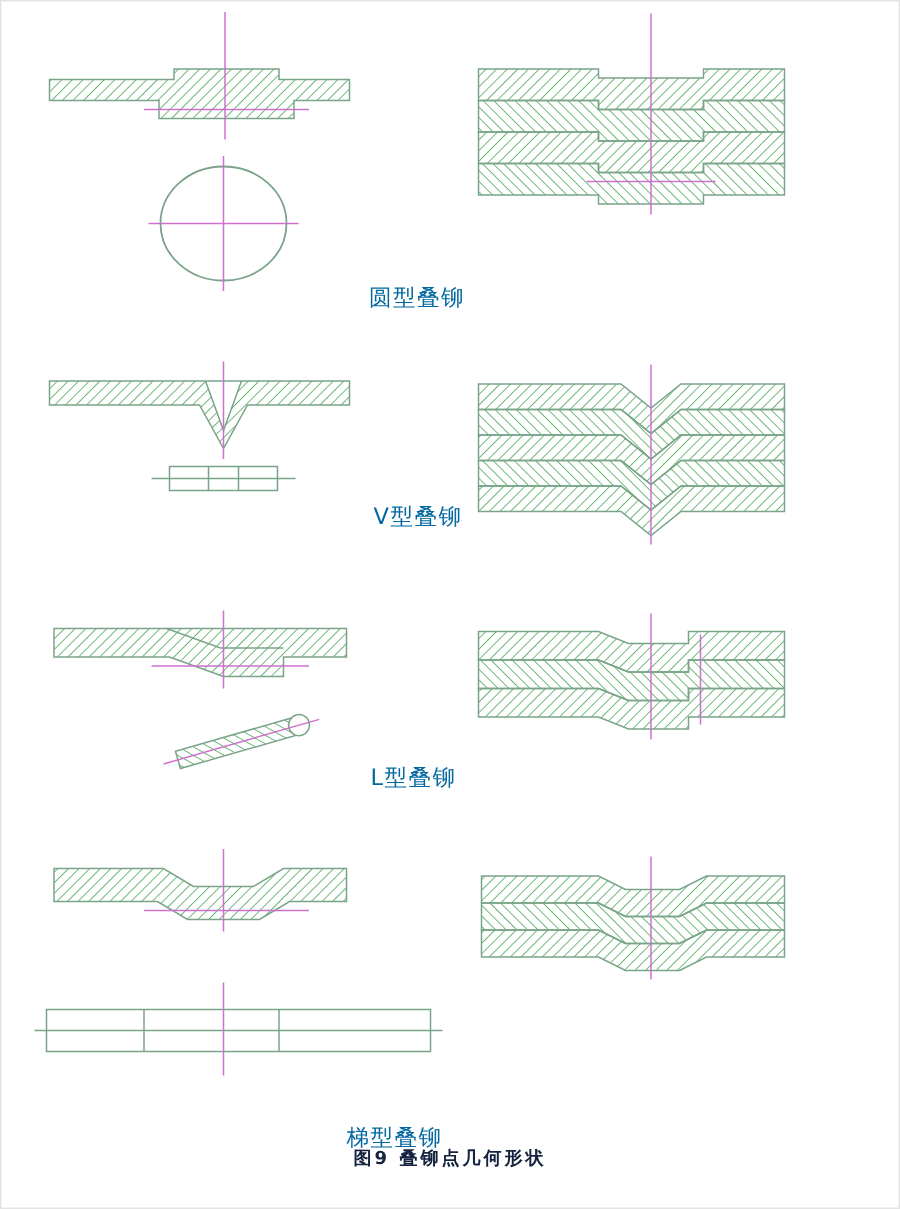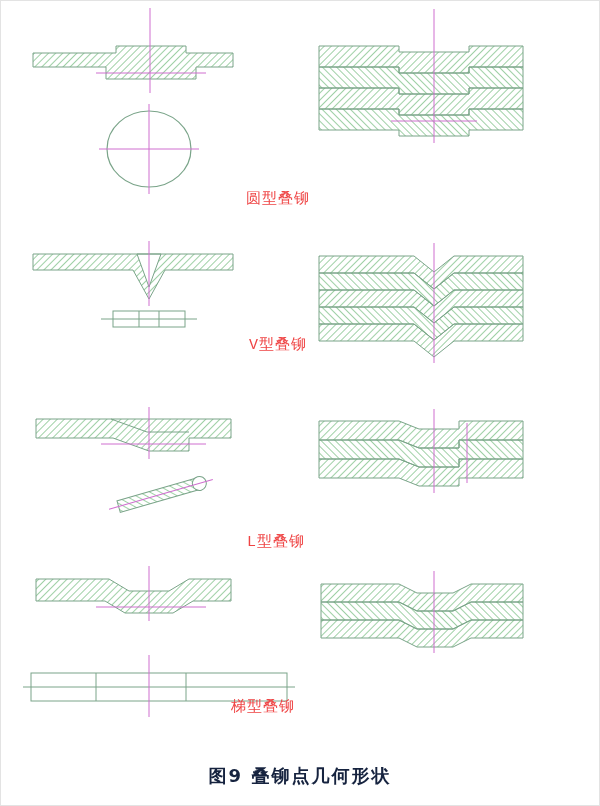--- a/index.html
+++ b/index.html
@@ -10,31 +10,30 @@
     background:#ffffff;
     border:1px solid #e3e3e3;
     box-sizing:border-box;
     font-family:"DejaVu Sans","Liberation Sans",sans-serif;
     overflow:hidden;
   }
   .canvas{position:absolute;left:0;top:0;}
   .type-label{
     position:absolute;
     font-size:15px;
-    color:#ef4444;
+    color:#0369a1;
     letter-spacing:1px;
     white-space:nowrap;
-    font-family:Liberation Mono, monospace;
   }
   .caption{
     position:absolute;
     left:0;right:0;
     top:763px;
     text-align:center;
-    font-size:18px;
+    font-size:12px;
     font-weight:bold;
     color:#16233f;
     letter-spacing:2px;
   }
 </style>
 </head>
 <body>
 
 <div class="page">
 
@@ -133,19 +132,19 @@
       <path d="M320,601 L398,601 L416,610 L452,610 L470,601 L522,601 L522,619 L470,619 L452,628 L416,628 L398,619 L320,619 Z" fill="url(#hB)" stroke="#7aa489" stroke-width="1"></path>
       <path d="M320,619 L398,619 L416,628 L452,628 L470,619 L522,619 L522,637 L470,637 L452,646 L416,646 L398,637 L320,637 Z" fill="url(#hA)" stroke="#7aa489" stroke-width="1"></path>
       <line x1="433" y1="570" x2="433" y2="652" stroke="#cf6fcf" stroke-width="1"></line>
     </g>
   </svg>
 
   <div class="type-label" style="left:245px;top:188px">圆型叠铆</div>
 
   <div class="type-label" style="left:248px;top:334px">V型叠铆</div>
 
-  <div class="type-label" style="left:246px;top:531px">L型叠铆</div>
+  <div class="type-label" style="left:246px;top:508px">L型叠铆</div>
 
-  <div class="type-label" style="left:230px;top:696px">梯型叠铆</div>
+  <div class="type-label" style="left:230px;top:748px">梯型叠铆</div>
 
   <div class="caption">图9 叠铆点几何形状</div>
 
 </div>
 
 </body></html>

